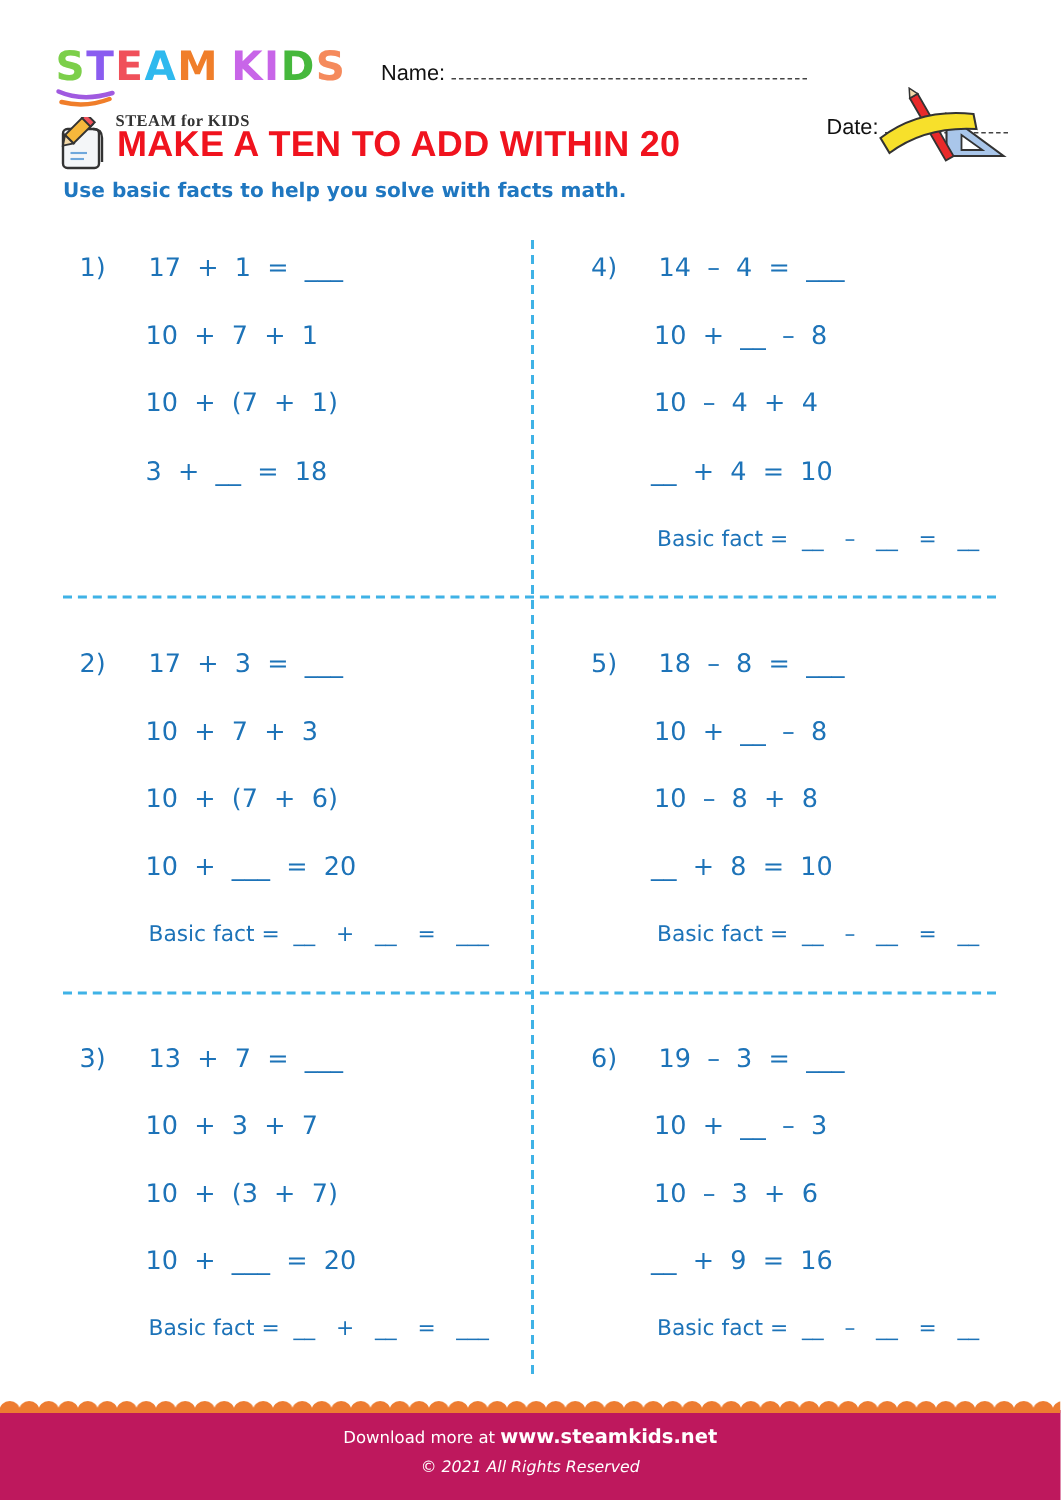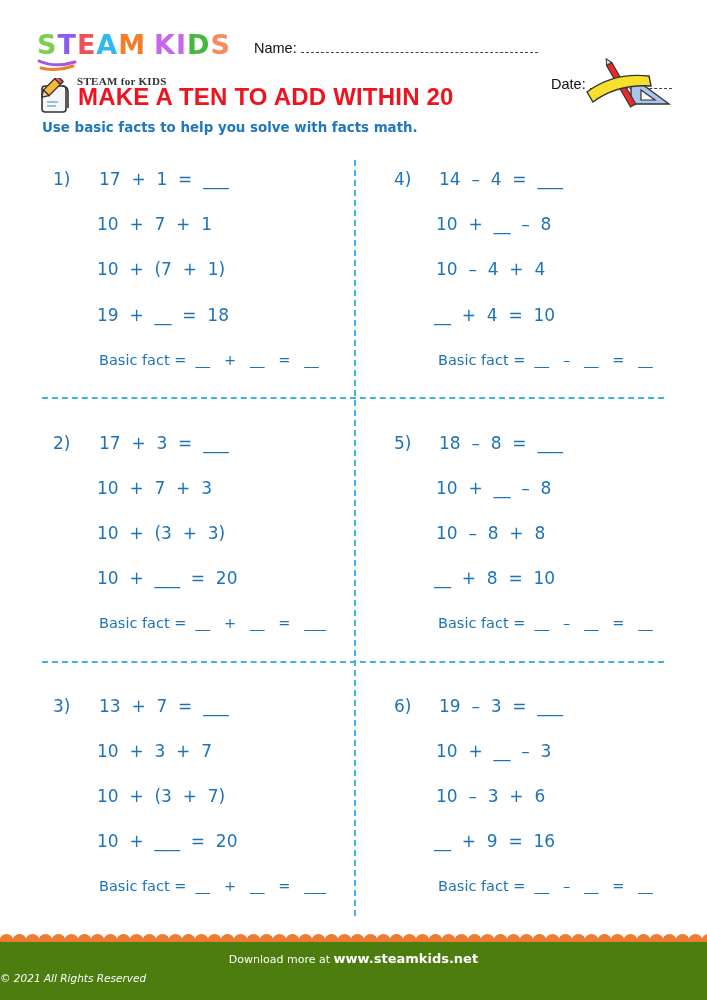--- a/index.html
+++ b/index.html
@@ -30,25 +30,25 @@
   .vline { left: 354px; top: 160px; width: 0; height: 756px; border-left: 2px dashed #3fb2e6; }
   .hline { left: 42px; width: 622px; height: 0; border-top: 2px dashed #3fb2e6; }
 
   
   .problem { position: absolute; width: 300px; height: 230px; color: #1d73b8; font-family: "DejaVu Sans", sans-serif; }
   .p-num { position: absolute; left: 0; top: 0; font-size: 17px; }
   .p-line { position: absolute; font-size: 17px; white-space: pre; text-align: right; }
   .p-fact { position: absolute; font-size: 14.5px; white-space: pre; }
 
   
-  .footer { left: 0; top: 940px; width: 707px; height: 60px; background: #4d7c0f; }
+  .footer { left: 0; top: 940px; width: 707px; height: 60px; background: #be185d; }
   .scallops { position: absolute; left: 0; top: -8px; width: 707px; height: 10px; }
   .footer-line1 { position: absolute; left: 0; width: 707px; top: 11px; text-align: center; color: #fff; font-size: 11px; font-family: "DejaVu Sans", sans-serif; white-space: nowrap; }
   .footer-line1 b { font-size: 13px; font-weight: bold; }
-  .footer-line2 { position: absolute; left: 0; width: 707px; top: 32px; color: #fff; font-size: 10.5px; font-style: italic; font-family: "DejaVu Sans", sans-serif; }
+  .footer-line2 { position: absolute; left: 0; width: 707px; top: 32px; text-align: center; color: #fff; font-size: 10.5px; font-style: italic; font-family: "DejaVu Sans", sans-serif; }
 </style>
 </head>
 <body>
 
 <div class="abs logo">
   <div class="logo-word">
     <span style="color:#7ccf4a">S</span><span style="color:#8a5cf0">T</span><span style="color:#f0505a">E</span><span style="color:#2fb9ee">A</span><span style="color:#f07e2a">M</span><span style="width:8px"></span><span style="color:#c865e8">K</span><span style="color:#c865e8">I</span><span style="color:#46b83c">D</span><span style="color:#f58a5c">S</span>
   </div>
   <svg class="logo-swoosh" width="40" height="14" viewBox="0 0 40 14">
     <path d="M2 3 Q18 10 38 4" stroke="#a05ae0" stroke-width="3" fill="none" stroke-linecap="round"></path>
@@ -91,29 +91,28 @@
 
 <div class="abs vline"></div>
 <div class="abs hline" style="top:397px"></div>
 <div class="abs hline" style="top:661px"></div>
 
 <div class="problem" style="left:53px; top:169px">
   <div class="p-num">1)</div>
   <div class="p-line" style="left:46px; top:0">17  +  1  =  ___</div>
   <div class="p-line" style="left:44px; top:45px">10  +  7  +  1</div>
   <div class="p-line" style="left:44px; top:90px">10  +  (7  +  1)</div>
-  <div class="p-line" style="left:44px; top:136px">19  +  __  =  18</div>
-  <div class="p-fact" style="left:46px; top:183px">Basic fact =  __   +   __   =   __</div>
+  <div class="p-line" style="left:44px; top:136px">3  +  __  =  18</div>
 </div>
 
 <div class="problem" style="left:53px; top:433px">
   <div class="p-num">2)</div>
   <div class="p-line" style="left:46px; top:0">17  +  3  =  ___</div>
   <div class="p-line" style="left:44px; top:45px">10  +  7  +  3</div>
-  <div class="p-line" style="left:44px; top:90px">10  +  (3  +  3)</div>
+  <div class="p-line" style="left:44px; top:90px">10  +  (7  +  6)</div>
   <div class="p-line" style="left:44px; top:135px">10  +  ___  =  20</div>
   <div class="p-fact" style="left:46px; top:182px">Basic fact =  __   +   __   =   ___</div>
 </div>
 
 <div class="problem" style="left:53px; top:696px">
   <div class="p-num">3)</div>
   <div class="p-line" style="left:46px; top:0">13  +  7  =  ___</div>
   <div class="p-line" style="left:44px; top:45px">10  +  3  +  7</div>
   <div class="p-line" style="left:44px; top:90px">10  +  (3  +  7)</div>
   <div class="p-line" style="left:44px; top:135px">10  +  ___  =  20</div>

